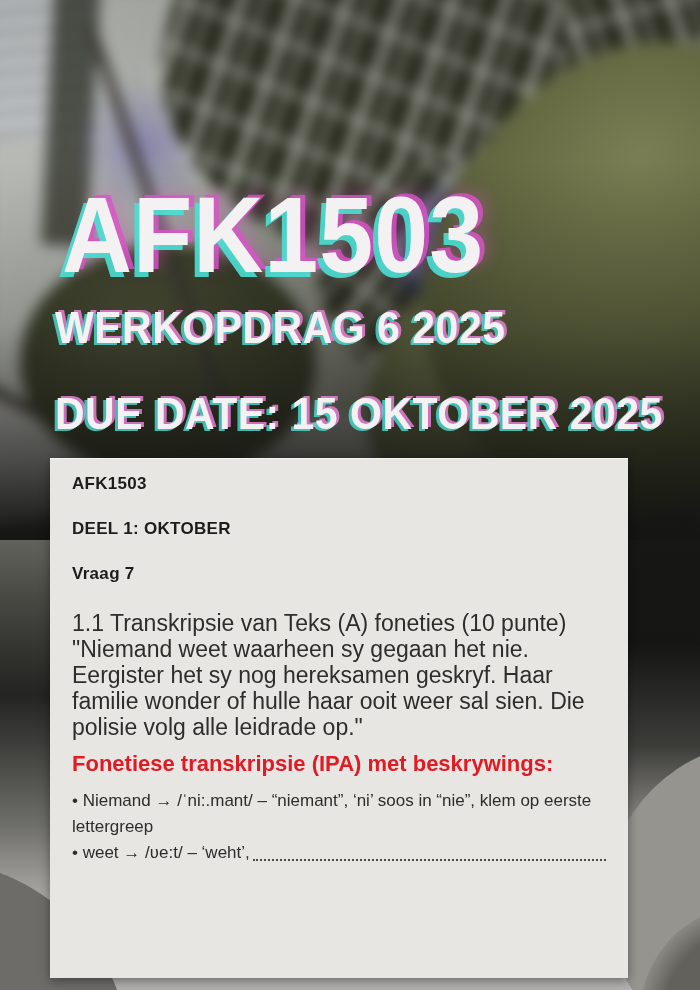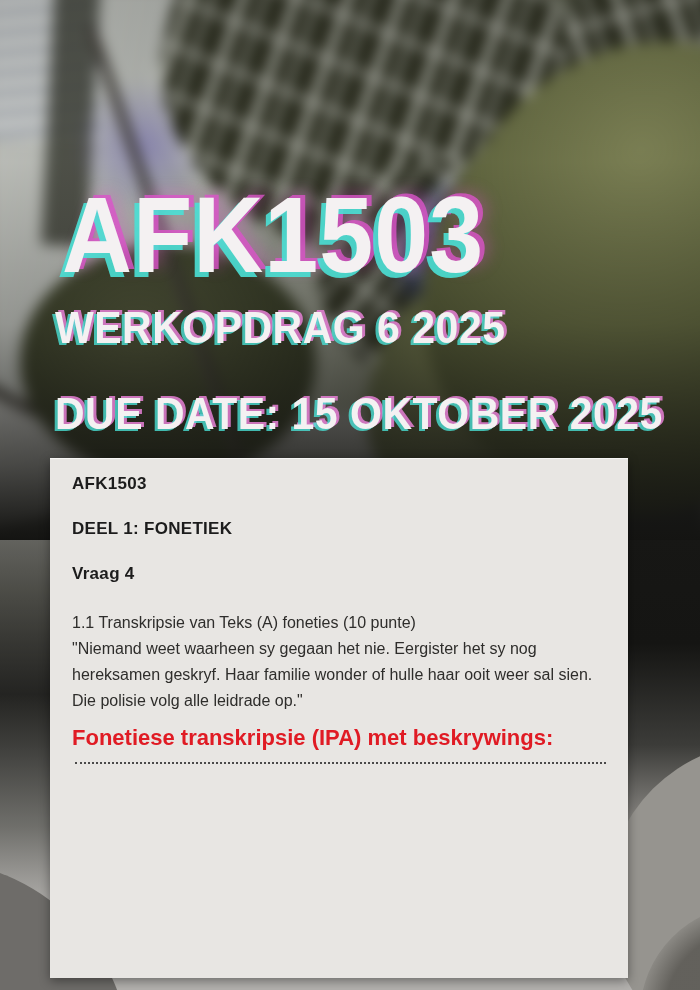--- a/index.html
+++ b/index.html
@@ -100,21 +100,21 @@
 
   
   .card{
     position:absolute;left:50px;top:458px;width:578px;height:520px;z-index:5;
     background:#e8e6e3;box-sizing:border-box;
     padding:17px 20px 0 22px;
     box-shadow:0 3px 10px rgba(0,0,0,.4), inset 0 1px 0 rgba(255,255,255,.6);
     color:#1c1c1c;
   }
   .card-h{font-size:17px;font-weight:800;letter-spacing:.3px;line-height:18px;margin:0 0 27px 0;}
-  .card-body{font-size:16px;font-weight:400;color:#2e2d2b;line-height:26px;margin:0;}
+  .card-body{font-size:23px;font-weight:400;color:#2e2d2b;line-height:26px;margin:0;}
   .task-block{margin-top:13px;}
   .ipa-heading{font-size:22px;font-weight:800;color:#e01b24;line-height:20px;margin:14px 0 0 0;}
   .bullets{margin-top:14px;}
   .bullet-row{display:flex;align-items:flex-end;font-size:17px;color:#2e2d2b;line-height:26px;}
   .bullet-row > span:first-child{white-space:nowrap;}
   .leader{flex:1;border-bottom:2px dotted #4a4a4a;margin:0 2px 5px 3px;min-width:40px;}
 </style>
 </head>
 <body>
 
@@ -151,30 +151,34 @@
   </div>
 
   <div class="hero">
     <div class="hero-title">AFK1503</div>
     <div class="hero-sub hero-sub1">WERKOPDRAG 6 2025</div>
     <div class="hero-sub hero-sub2">DUE DATE: 15 OKTOBER 2025</div>
   </div>
 
   <div class="card">
     <p class="card-h">AFK1503</p>
-    <p class="card-h">DEEL 1: FONETIEK</p>
-    <p class="card-h">Vraag 4</p>
+    <p class="card-h">DEEL 1: OKTOBER</p>
+    <p class="card-h">Vraag 7</p>
 
     <div class="task-block">
       <p class="card-body">1.1 Transkripsie van Teks (A) foneties (10 punte)</p>
       <p class="card-body">"Niemand weet waarheen sy gegaan het nie. Eergister het sy nog hereksamen geskryf. Haar familie wonder of hulle haar ooit weer sal sien. Die polisie volg alle leidrade op."</p>
     </div>
 
     <p class="ipa-heading">Fonetiese transkripsie (IPA) met beskrywings:</p>
 
     <div class="bullets">
       <div class="bullet-row">
+        <span style="white-space:normal;">• Niemand → /ˈni:.mant/ – “niemant”, ‘ni’ soos in “nie”, klem op eerste lettergreep</span>
+      </div>
+      <div class="bullet-row">
+        <span>• weet → /ʋe:t/ – ‘weht’,</span>
         <span class="leader"></span>
       </div>
     </div>
   </div>
 
 </div>
 
 </body></html>

